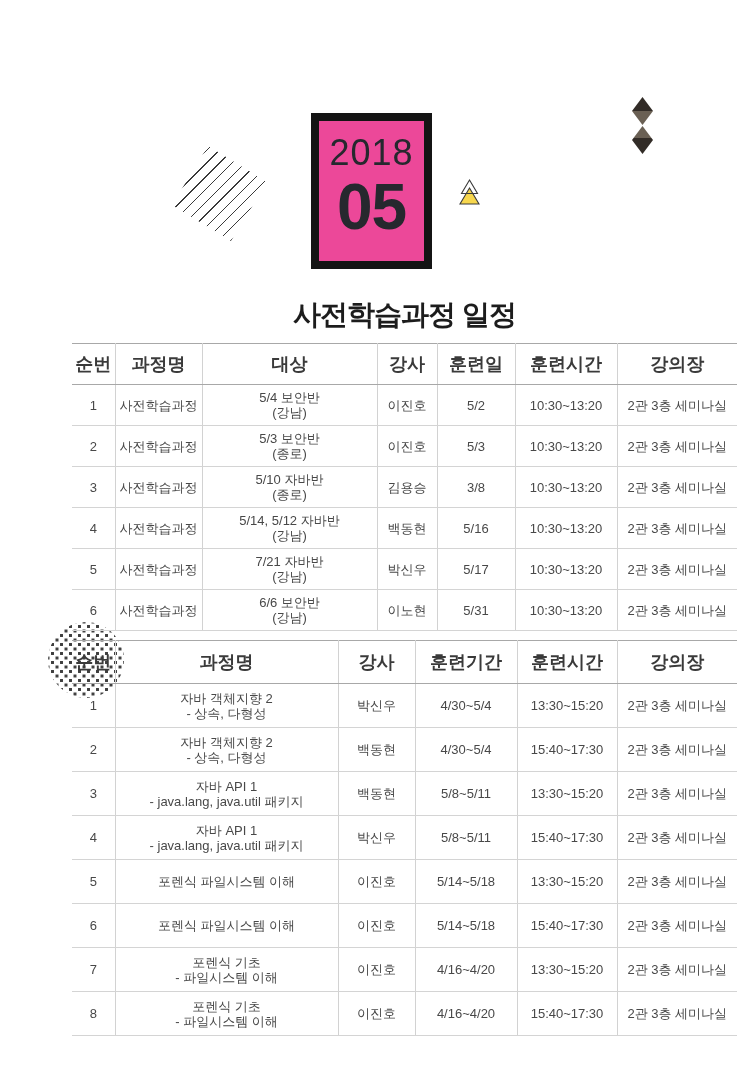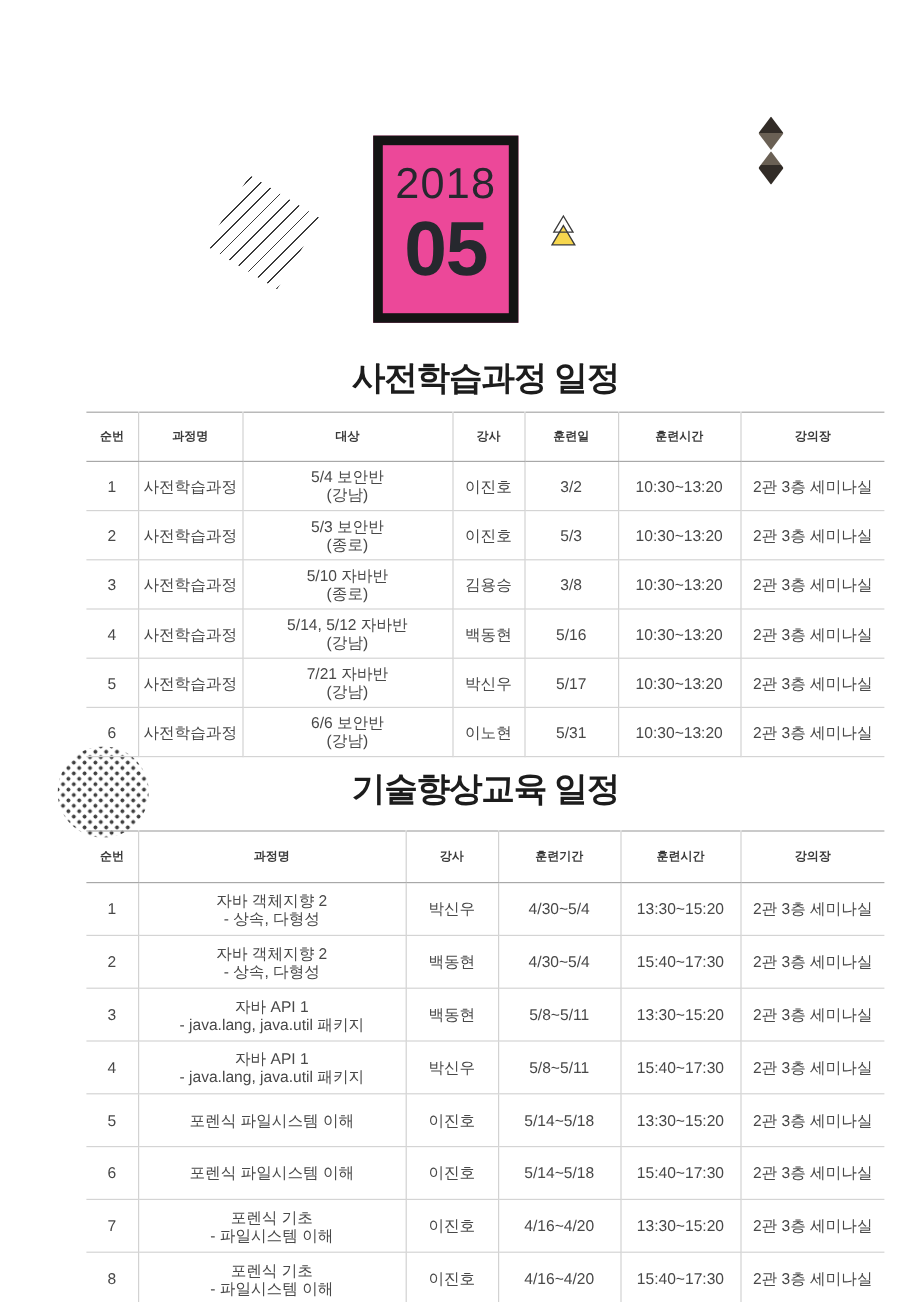--- a/index.html
+++ b/index.html
@@ -42,21 +42,21 @@
   .section{position:absolute;left:52px;width:665px;z-index:1;margin-left:20px;}
   .section.s1{top:297px;}
   .section.s2{top:640px;}
   .sec-title{
     margin:0 0 10px 0;text-align:center;font-size:28px;font-weight:bold;color:#1c1c1c;
     letter-spacing:-1px;line-height:36px;
   }
   .section.s2 .sec-title{margin-bottom:16px;}
   table.sched{border-collapse:collapse;table-layout:fixed;width:665px;border-top:1px solid #a8a8a8;}
   table.sched th{
-    height:40px;font-size:10px;font-weight:bold;color:#3a3a3a;text-align:center;
+    height:40px;font-size:18px;font-weight:bold;color:#3a3a3a;text-align:center;
     border-bottom:1px solid #a8a8a8;padding:0 2px;
   }
   table.sched.t2 th{height:42px;}
   table.sched td{
     height:40px;font-size:13px;color:#484848;text-align:center;vertical-align:middle;
     border-bottom:1px solid #d4d4d4;white-space:pre-line;line-height:15px;padding:0 2px;
   }
   table.sched.t2 td{height:43px;}
   table.sched th:not(:last-child),table.sched td:not(:last-child){border-right:1px solid #d2d2d2;}
 </style>
@@ -109,21 +109,21 @@
           <th>강의장</th>
         </tr>
       </thead>
       <tbody>
           <tr>
             <td>1</td>
             <td>사전학습과정</td>
             <td>5/4 보안반
 (강남)</td>
             <td>이진호</td>
-            <td>3/2</td>
+            <td>5/2</td>
             <td>10:30~13:20</td>
             <td>2관 3층 세미나실</td>
           </tr>
           <tr>
             <td>2</td>
             <td>사전학습과정</td>
             <td>5/3 보안반
 (종로)</td>
             <td>이진호</td>
             <td>5/3</td>
@@ -168,21 +168,20 @@
             <td>이노현</td>
             <td>5/31</td>
             <td>10:30~13:20</td>
             <td>2관 3층 세미나실</td>
           </tr>
         </tbody>
     </table>
   </div>
 
   <div class="section s2">
-    <h2 class="sec-title">기술향상교육 일정</h2>
     <table class="sched t2">
       <colgroup>
         <col style="width:43px">
           <col style="width:223px">
           <col style="width:77px">
         <col style="width:102px">
           <col style="width:100px">
           <col style="width:120px">
       </colgroup>
       <thead>

